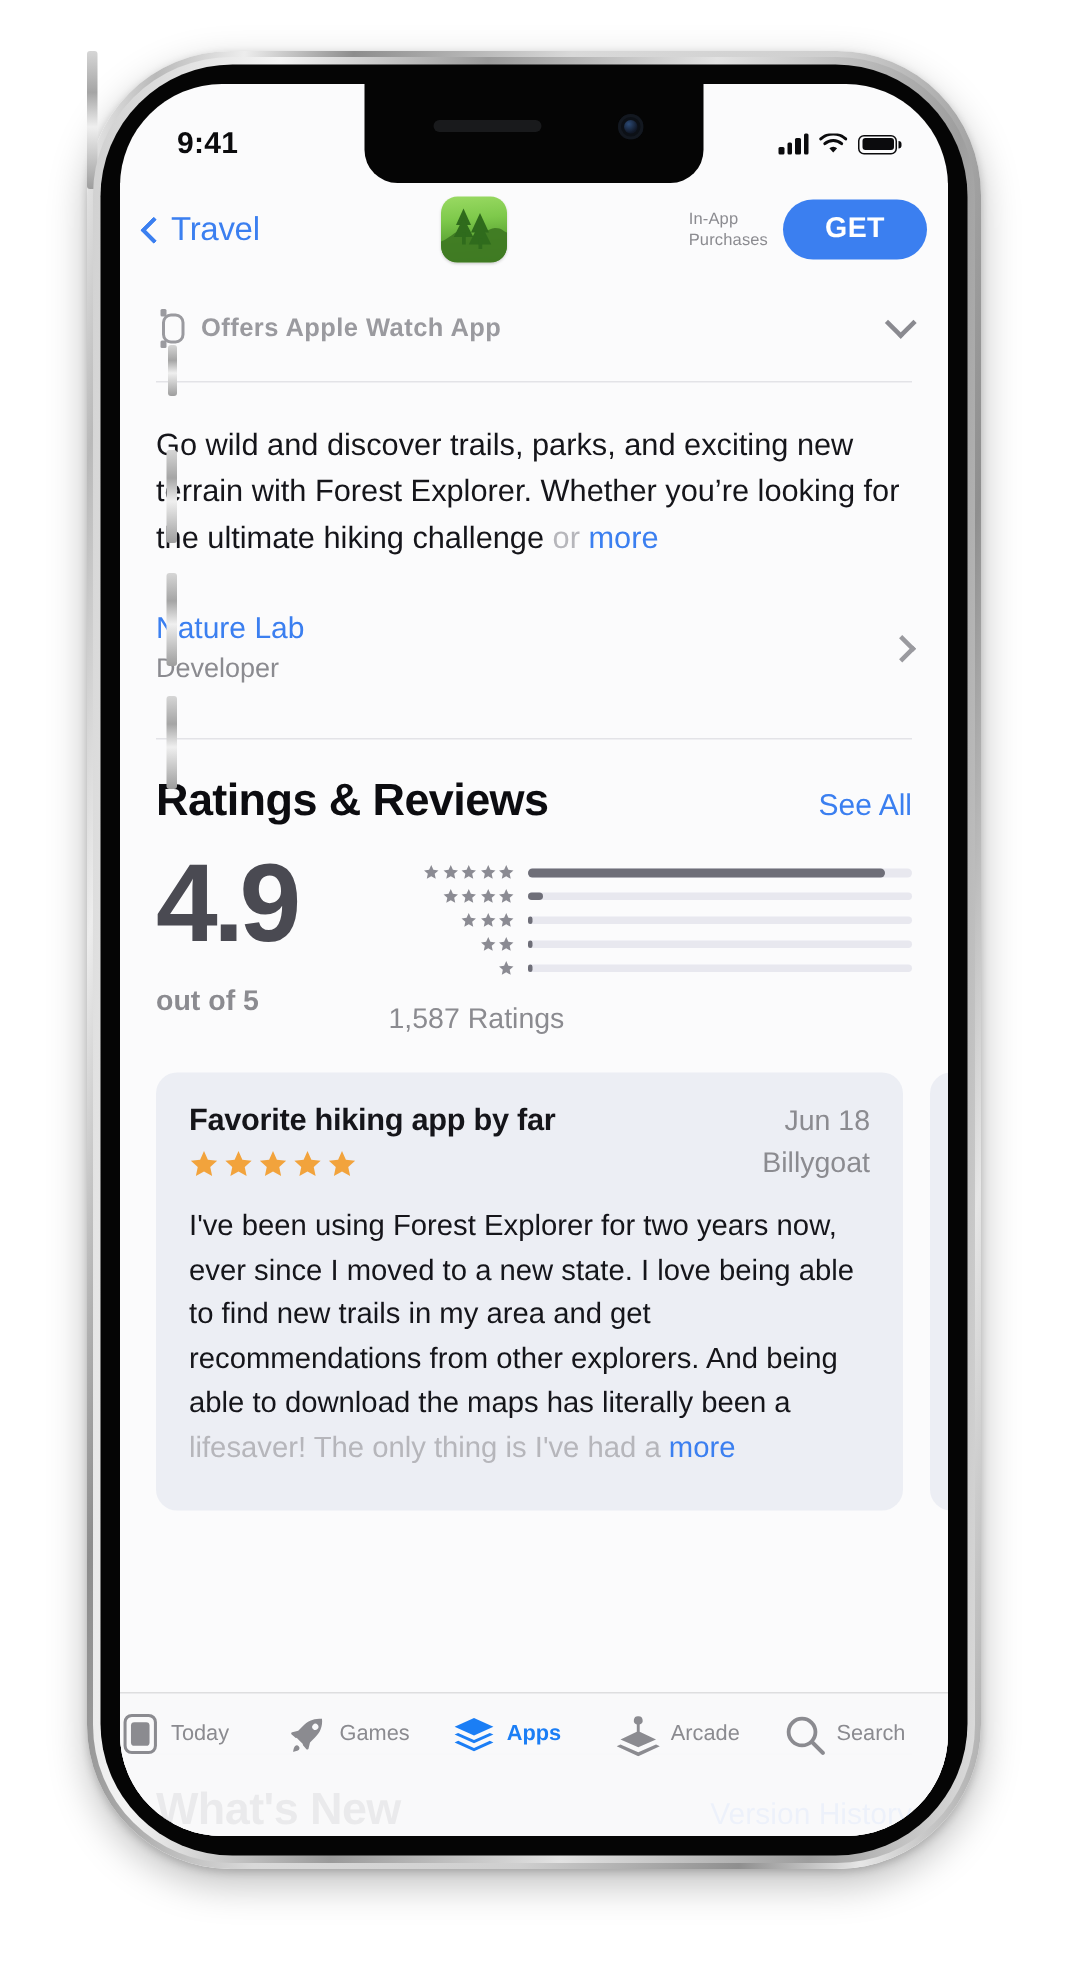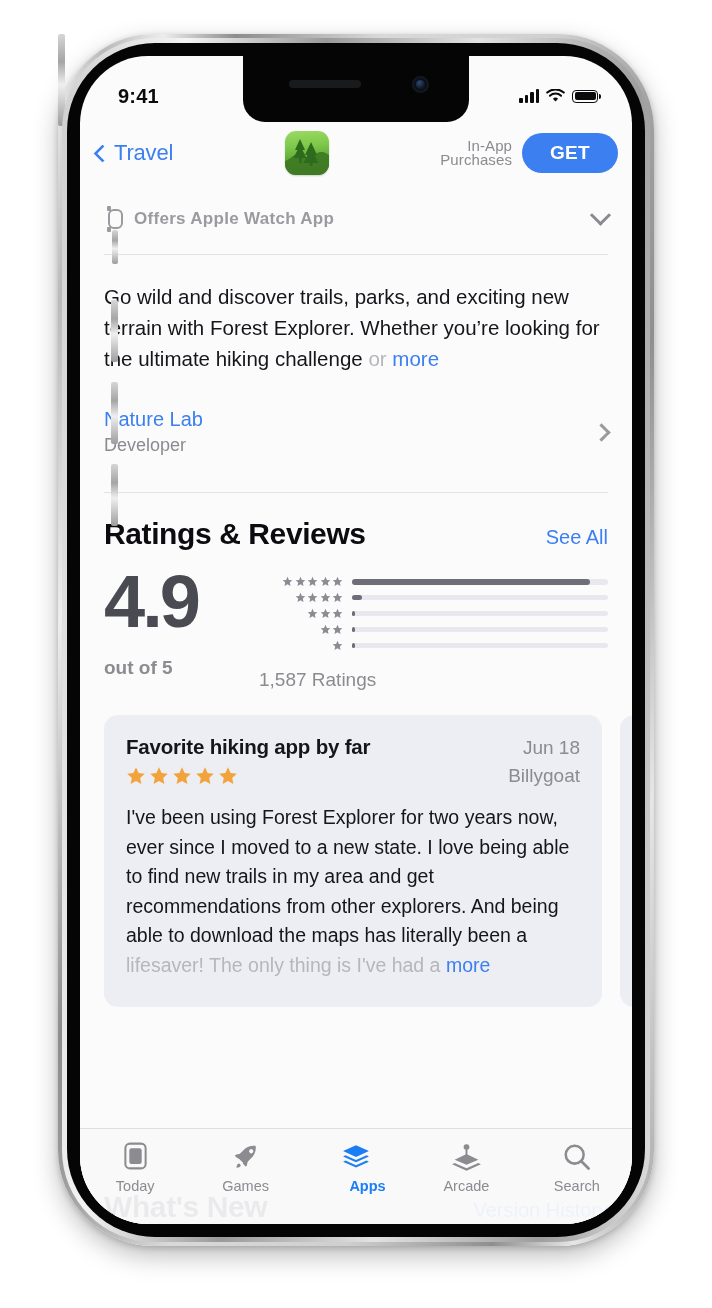--- a/index.html
+++ b/index.html
@@ -89,21 +89,21 @@
     border-bottom:3.4px solid #3b7ff0; transform:rotate(45deg); border-radius:1px; }
   .back-label { color:#3b7ff0; font-size:22px; letter-spacing:-.2px; }
 
   .nav-app-icon {
     width:44px; height:44px; border-radius:11px; margin-left:auto;
     background: linear-gradient(175deg,#9ada63 0%,#7ec94b 34%,#5aa233 68%,#41771f 100%);
     position:relative; overflow:hidden; box-shadow:0 1px 2px rgba(0,0,0,.18);
   }
   .nav-app-icon svg { position:absolute; left:0; top:0; }
 
-  .iap { margin-left:auto; text-align:right; color:#8b8b90; font-size:15px;
+  .iap { margin-left:auto; text-align:left; color:#8b8b90; font-size:11px;
     line-height:14px; letter-spacing:.1px; margin-right:10px; }
   .get-btn {
     background:#3b7ff0; color:#fff; font-size:19px; font-weight:700;
     border:none; border-radius:22px; padding:9px 28px; cursor:pointer;
     letter-spacing:.3px;
   }
 
   
   .content { position:absolute; top:128px; left:0; right:0; bottom:0;
     background:#fbfbfc; overflow:hidden; }
@@ -172,23 +172,23 @@
   .wn-head { display:flex; align-items:baseline; }
   .wn-title { font-size:30px; font-weight:700; color:#0c0c10; letter-spacing:-.4px; }
   .wn-link { margin-left:auto; color:#3b7ff0; font-size:20px; cursor:pointer; }
 
   
   .tabbar {
     position:absolute; bottom:0; left:0; right:0; height:96px;
     background: rgba(249,249,250,.94); border-top:1px solid #dededf;
     display:flex; align-items:flex-start; padding-top:12px; z-index:25;
   }
-  .tab { flex:1; display:flex; flex-direction:column; align-items:center; gap:7px; cursor:pointer; }
+  .tab { flex:1; display:flex; flex-direction:row; align-items:center; gap:7px; cursor:pointer; }
   .tab .lbl { font-size:14.5px; color:#8b8b90; }
-  .tab.active .lbl { color:#1b7ef5; font-weight:700;margin-left:23px; }
+  .tab.active .lbl { color:#1b7ef5; font-weight:700; }
   .tab .ico { height:30px; display:flex; align-items:center; justify-content:center; }
 </style>
 </head>
 <body>
 
 <div class="stage">
 
   <div class="phone-outer">
     <div class="phone-band"></div>
     <div class="phone-bezel"></div>

